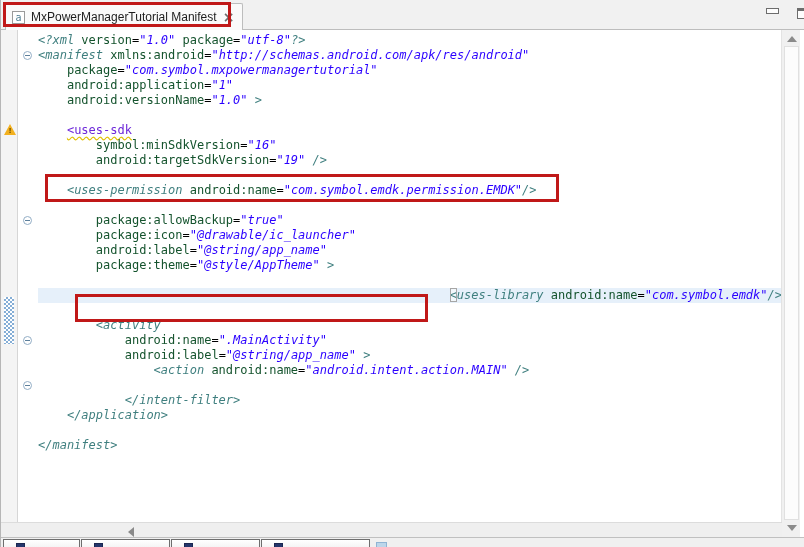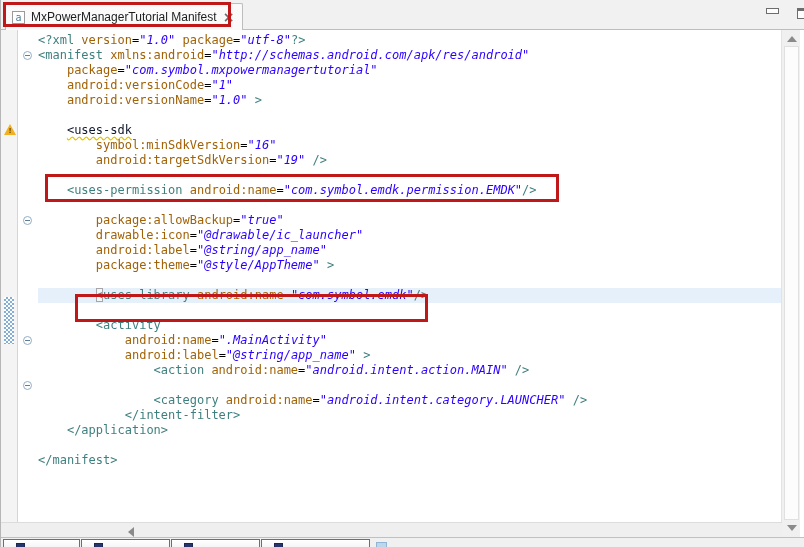--- a/index.html
+++ b/index.html
@@ -26,26 +26,26 @@
   #max-btn::before { content:""; display:block; height:2px; background:#6d6d6d; }
 
   
   #editor { position:absolute; left:0; top:30px; width:781px; height:492px; background:#fff; }
   #marker-bar { position:absolute; left:0; top:0; width:17px; height:492px;
             background:#f4f4f4; border-right:1px solid #d6d6d6; }
   #fold-gutter { position:absolute; left:18px; top:0; width:19px; height:492px; background:#fff; }
   #code-area { position:absolute; left:37px; top:3px; width:744px; }
   .code-line { height:15px; line-height:15px; white-space:pre;
             font-family:"DejaVu Sans Mono","Liberation Mono",monospace; font-size:12px; }
-  .code-line.hl { background:#e6f0fa; }
-  .sg-t { color:#3f7f7f; }
-  .sg-a { color:#a16207; }
+  .code-line.hl { background:#e6f0fa;text-align:right; }
+  .sg-t { color:#3f7f7f;font-style:italic; }
+  .sg-a { color:#14532d; }
   .sg-v { color:#2a00ff; font-style:italic; }
   .sg-p { color:#000000; }
-  .sg-w { color:#0f172a; text-decoration:underline; text-decoration-style:wavy;
+  .sg-w { color:#6d28d9; text-decoration:underline; text-decoration-style:wavy;
           text-decoration-color:#e0c000; text-underline-offset:2px; }
   .sg-x { color:#3f7f7f; outline:1px solid #a6a6a6; outline-offset:-1px; background:#f2f7fb; }
 
   .fold-marker { position:absolute; left:4px; width:9px; height:9px; border:1px solid #93aec6;
           border-radius:50%; background:#fff; display:flex; align-items:center; justify-content:center; }
   .fold-marker::before { content:""; width:5px; height:1px; background:#5d7f9b; }
 
   .warn-icon { position:absolute; left:3px; width:12px; height:11px; }
   .warn-icon .tri { width:0; height:0; border-left:6px solid transparent;
           border-right:6px solid transparent; border-bottom:11px solid #f2b01e; }
@@ -112,42 +112,41 @@
     <div id="fold-gutter">
         <div class="fold-marker" style="top: 21px;"></div>
         <div class="fold-marker" style="top: 186px;"></div>
         <div class="fold-marker" style="top: 306px;"></div>
         <div class="fold-marker" style="top: 351px;"></div>
       </div>
     <div id="code-area">
         <div class="code-line"><span class="sg-t">&lt;?xml </span><span class="sg-a">version</span><span class="sg-p">=</span><span class="sg-v">"1.0"</span><span class="sg-p"> </span><span class="sg-a">package</span><span class="sg-p">=</span><span class="sg-v">"utf-8"</span><span class="sg-t">?&gt;</span></div>
         <div class="code-line"><span class="sg-t">&lt;manifest </span><span class="sg-a">xmlns:android</span><span class="sg-p">=</span><span class="sg-v">"http://schemas.android.com/apk/res/android"</span></div>
         <div class="code-line"><span class="sg-p">    </span><span class="sg-a">package</span><span class="sg-p">=</span><span class="sg-v">"com.symbol.mxpowermanagertutorial"</span></div>
-        <div class="code-line"><span class="sg-p">    </span><span class="sg-a">android:versionCode</span><span class="sg-p">=</span><span class="sg-v">"1"</span></div>
+        <div class="code-line"><span class="sg-p">    </span><span class="sg-a">android:application</span><span class="sg-p">=</span><span class="sg-v">"1"</span></div>
         <div class="code-line"><span class="sg-p">    </span><span class="sg-a">android:versionName</span><span class="sg-p">=</span><span class="sg-v">"1.0"</span><span class="sg-p"> </span><span class="sg-t">&gt;</span></div>
         <div class="code-line"></div>
         <div class="code-line"><span class="sg-p">    </span><span class="sg-w">&lt;uses-sdk</span></div>
         <div class="code-line"><span class="sg-p">        </span><span class="sg-a">symbol:minSdkVersion</span><span class="sg-p">=</span><span class="sg-v">"16"</span></div>
         <div class="code-line"><span class="sg-p">        </span><span class="sg-a">android:targetSdkVersion</span><span class="sg-p">=</span><span class="sg-v">"19"</span><span class="sg-p"> </span><span class="sg-t">/&gt;</span></div>
         <div class="code-line"></div>
         <div class="code-line"><span class="sg-p">    </span><span class="sg-t">&lt;uses-permission </span><span class="sg-a">android:name</span><span class="sg-p">=</span><span class="sg-v">"com.symbol.emdk.permission.EMDK"</span><span class="sg-t">/&gt;</span></div>
         <div class="code-line"></div>
         <div class="code-line"><span class="sg-p">        </span><span class="sg-a">package:allowBackup</span><span class="sg-p">=</span><span class="sg-v">"true"</span></div>
-        <div class="code-line"><span class="sg-p">        </span><span class="sg-a">drawable:icon</span><span class="sg-p">=</span><span class="sg-v">"@drawable/ic_launcher"</span></div>
+        <div class="code-line"><span class="sg-p">        </span><span class="sg-a">package:icon</span><span class="sg-p">=</span><span class="sg-v">"@drawable/ic_launcher"</span></div>
         <div class="code-line"><span class="sg-p">        </span><span class="sg-a">android:label</span><span class="sg-p">=</span><span class="sg-v">"@string/app_name"</span></div>
         <div class="code-line"><span class="sg-p">        </span><span class="sg-a">package:theme</span><span class="sg-p">=</span><span class="sg-v">"@style/AppTheme"</span><span class="sg-p"> </span><span class="sg-t">&gt;</span></div>
         <div class="code-line"></div>
         <div class="code-line hl"><span class="sg-p">        </span><span class="sg-x">&lt;</span><span class="sg-t">uses-library </span><span class="sg-a">android:name</span><span class="sg-p">=</span><span class="sg-v">"com.symbol.emdk"</span><span class="sg-t">/&gt;</span></div>
         <div class="code-line"></div>
         <div class="code-line"><span class="sg-p">        </span><span class="sg-t">&lt;activity</span></div>
         <div class="code-line"><span class="sg-p">            </span><span class="sg-a">android:name</span><span class="sg-p">=</span><span class="sg-v">".MainActivity"</span></div>
         <div class="code-line"><span class="sg-p">            </span><span class="sg-a">android:label</span><span class="sg-p">=</span><span class="sg-v">"@string/app_name"</span><span class="sg-p"> </span><span class="sg-t">&gt;</span></div>
         <div class="code-line"><span class="sg-p">                </span><span class="sg-t">&lt;action </span><span class="sg-a">android:name</span><span class="sg-p">=</span><span class="sg-v">"android.intent.action.MAIN"</span><span class="sg-p"> </span><span class="sg-t">/&gt;</span></div>
         <div class="code-line"></div>
-        <div class="code-line"><span class="sg-p">                </span><span class="sg-t">&lt;category </span><span class="sg-a">android:name</span><span class="sg-p">=</span><span class="sg-v">"android.intent.category.LAUNCHER"</span><span class="sg-p"> </span><span class="sg-t">/&gt;</span></div>
         <div class="code-line"><span class="sg-p">            </span><span class="sg-t">&lt;/intent-filter&gt;</span></div>
         <div class="code-line"><span class="sg-p">    </span><span class="sg-t">&lt;/application&gt;</span></div>
         <div class="code-line"></div>
         <div class="code-line"><span class="sg-t">&lt;/manifest&gt;</span></div>
       </div>
   </div>
 
   <div id="v-scrollbar">
     <div id="v-thumb"></div>
     <div id="arr-up" class="arr"></div>

